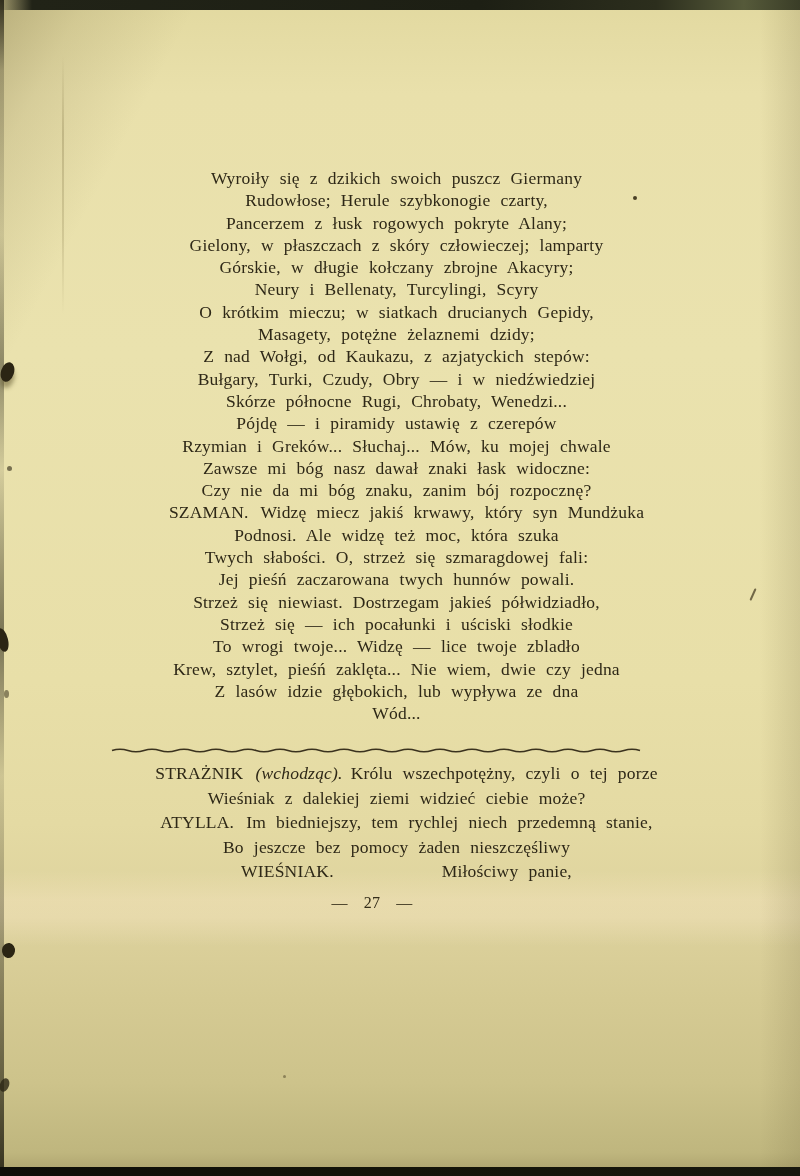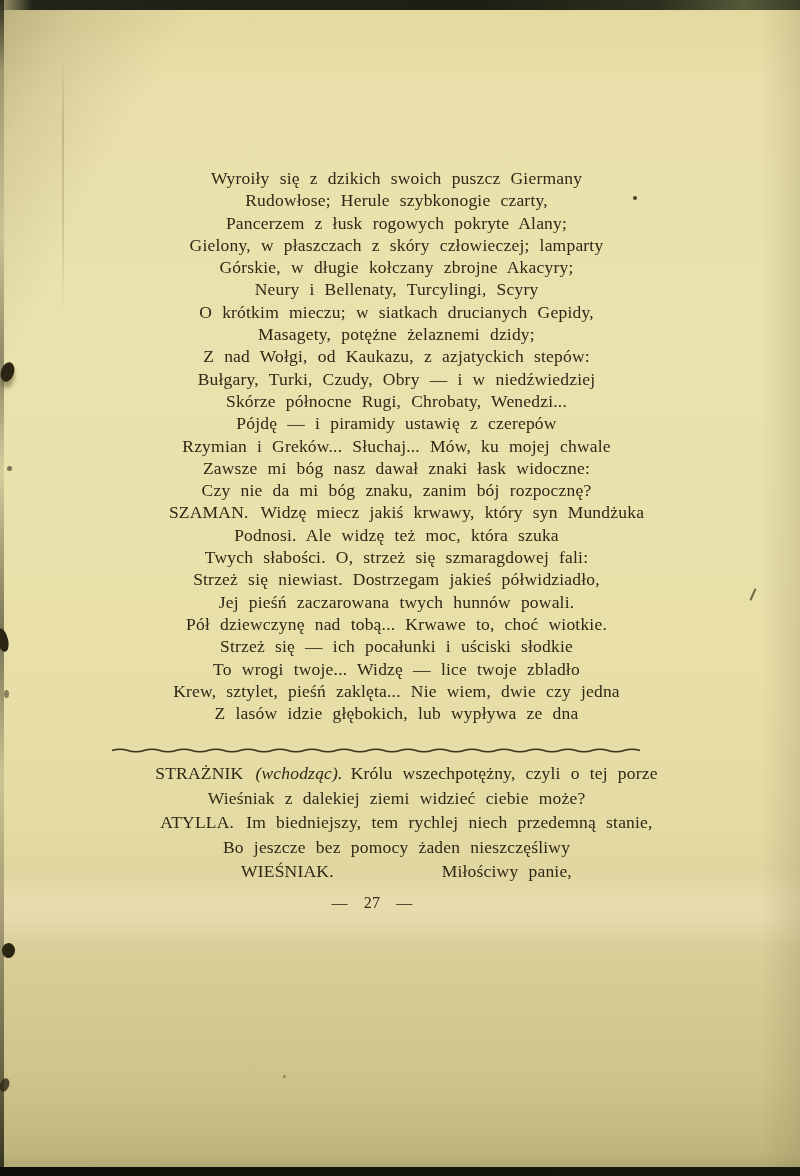--- a/index.html
+++ b/index.html
@@ -141,27 +141,27 @@
     <div class="vline">Pójdę — i piramidy ustawię z czerepów</div>
     <div class="vline">Rzymian i Greków... Słuchaj... Mów, ku mojej chwale</div>
     <div class="vline">Zawsze mi bóg nasz dawał znaki łask widoczne:</div>
     <div class="vline">Czy nie da mi bóg znaku, zanim bój rozpocznę?</div>
 
     <div class="vline outdent">
       <span class="speaker">SZAMAN.</span><span>Widzę miecz jakiś krwawy, który syn Mundżuka</span>
     </div>
     <div class="vline">Podnosi. Ale widzę też moc, która szuka</div>
     <div class="vline">Twych słabości. O, strzeż się szmaragdowej fali:</div>
+    <div class="vline">Jej pieśń zaczarowana twych hunnów powali.</div>
     <div class="vline">Strzeż się niewiast. Dostrzegam jakieś półwidziadło,</div>
-    <div class="vline">Jej pieśń zaczarowana twych hunnów powali.</div>
-    <div class="vline">Pół dziewczynę nad tobą... Krwawe to, choć wiotkie.</div>
     <div class="vline">Strzeż się — ich pocałunki i uściski słodkie</div>
     <div class="vline">To wrogi twoje... Widzę — lice twoje zbladło</div>
     <div class="vline">Krew, sztylet, pieśń zaklęta... Nie wiem, dwie czy jedna</div>
     <div class="vline">Z lasów idzie głębokich, lub wypływa ze dna</div>
+    <div class="vline">Wód...</div>
 
     <div class="divider">
       <svg width="537" height="8" viewBox="0 0 537 8" xmlns="http://www.w3.org/2000/svg">
         <path d="M2,4.5 q8,-2.6 16,0 t16,0 t16,0 t16,0 t16,0 t16,0 t16,0 t16,0 t16,0 t16,0 t16,0 t16,0 t16,0 t16,0 t16,0 t16,0 t16,0 t16,0 t16,0 t16,0 t16,0 t16,0 t16,0 t16,0 t16,0 t16,0 t16,0 t16,0 t16,0 t16,0 t16,0 t16,0 t16,0" fill="none" stroke="#3a321e" stroke-width="1.6"></path>
       </svg>
     </div>
 
     <div class="dlg">
       <div class="vline outdent">
         <span class="speaker">STRAŻNIK</span><span class="stage-dir">(wchodząc).</span><span>Królu wszechpotężny, czyli o tej porze</span>

